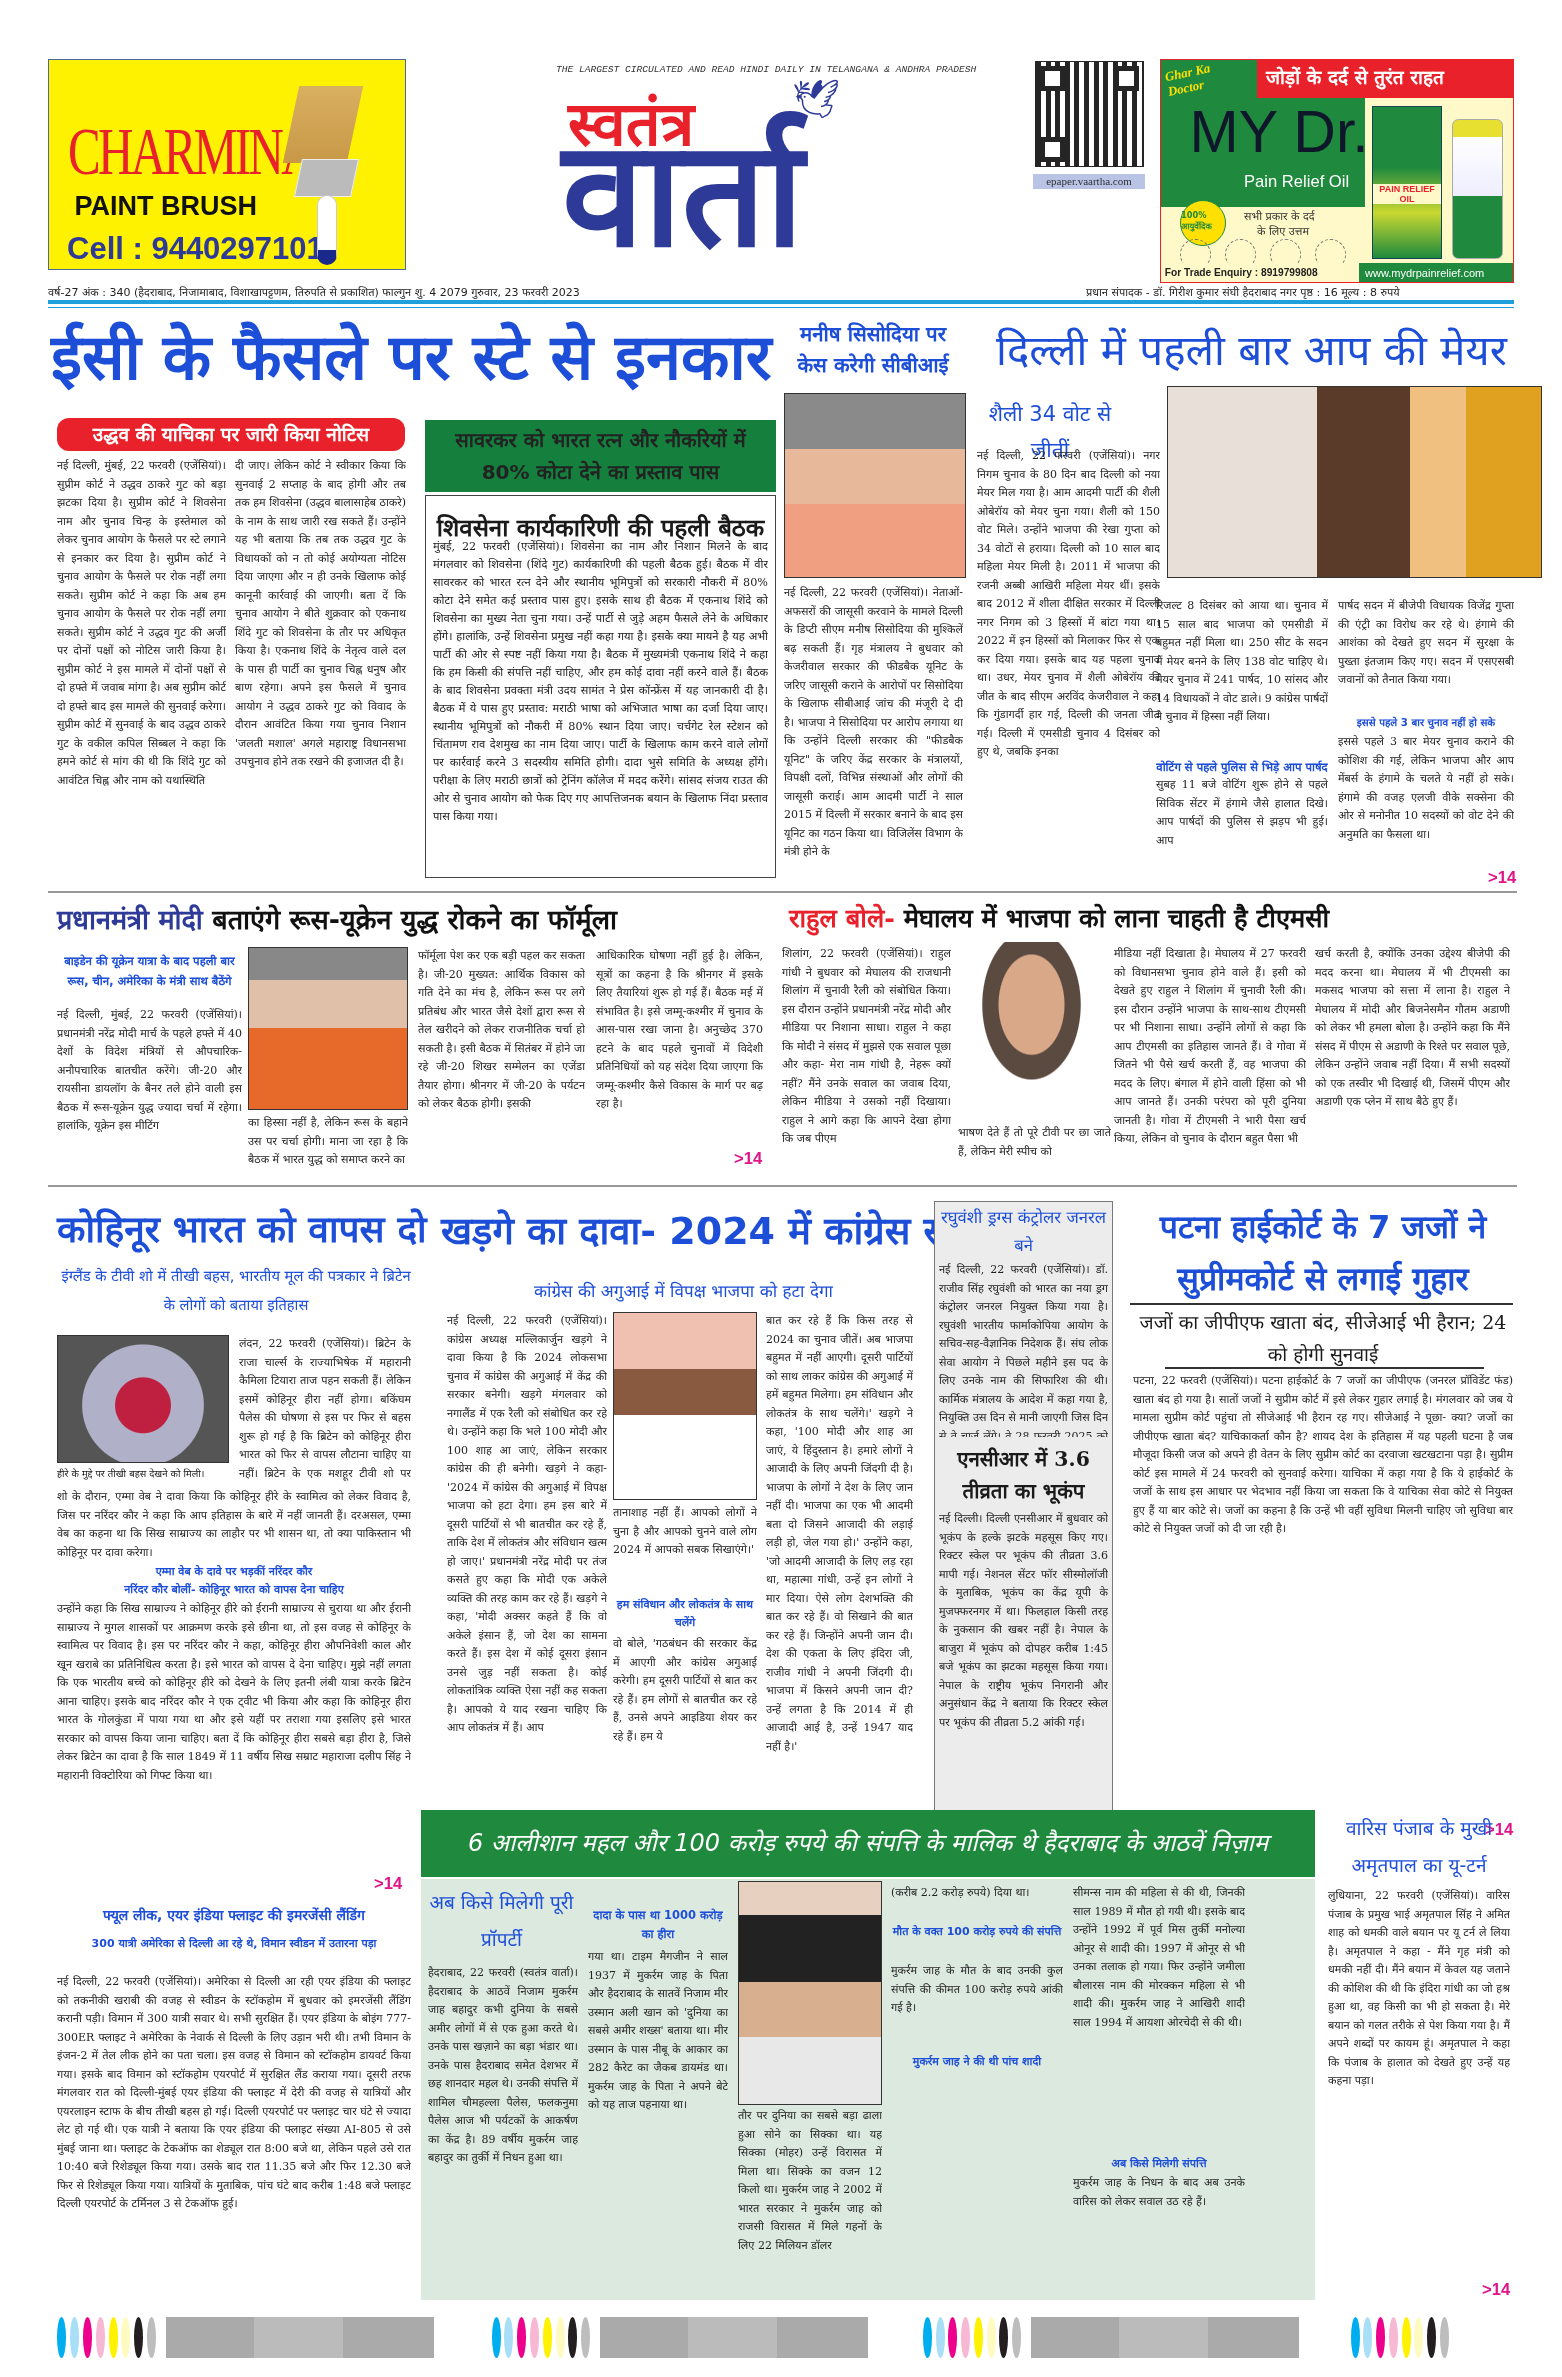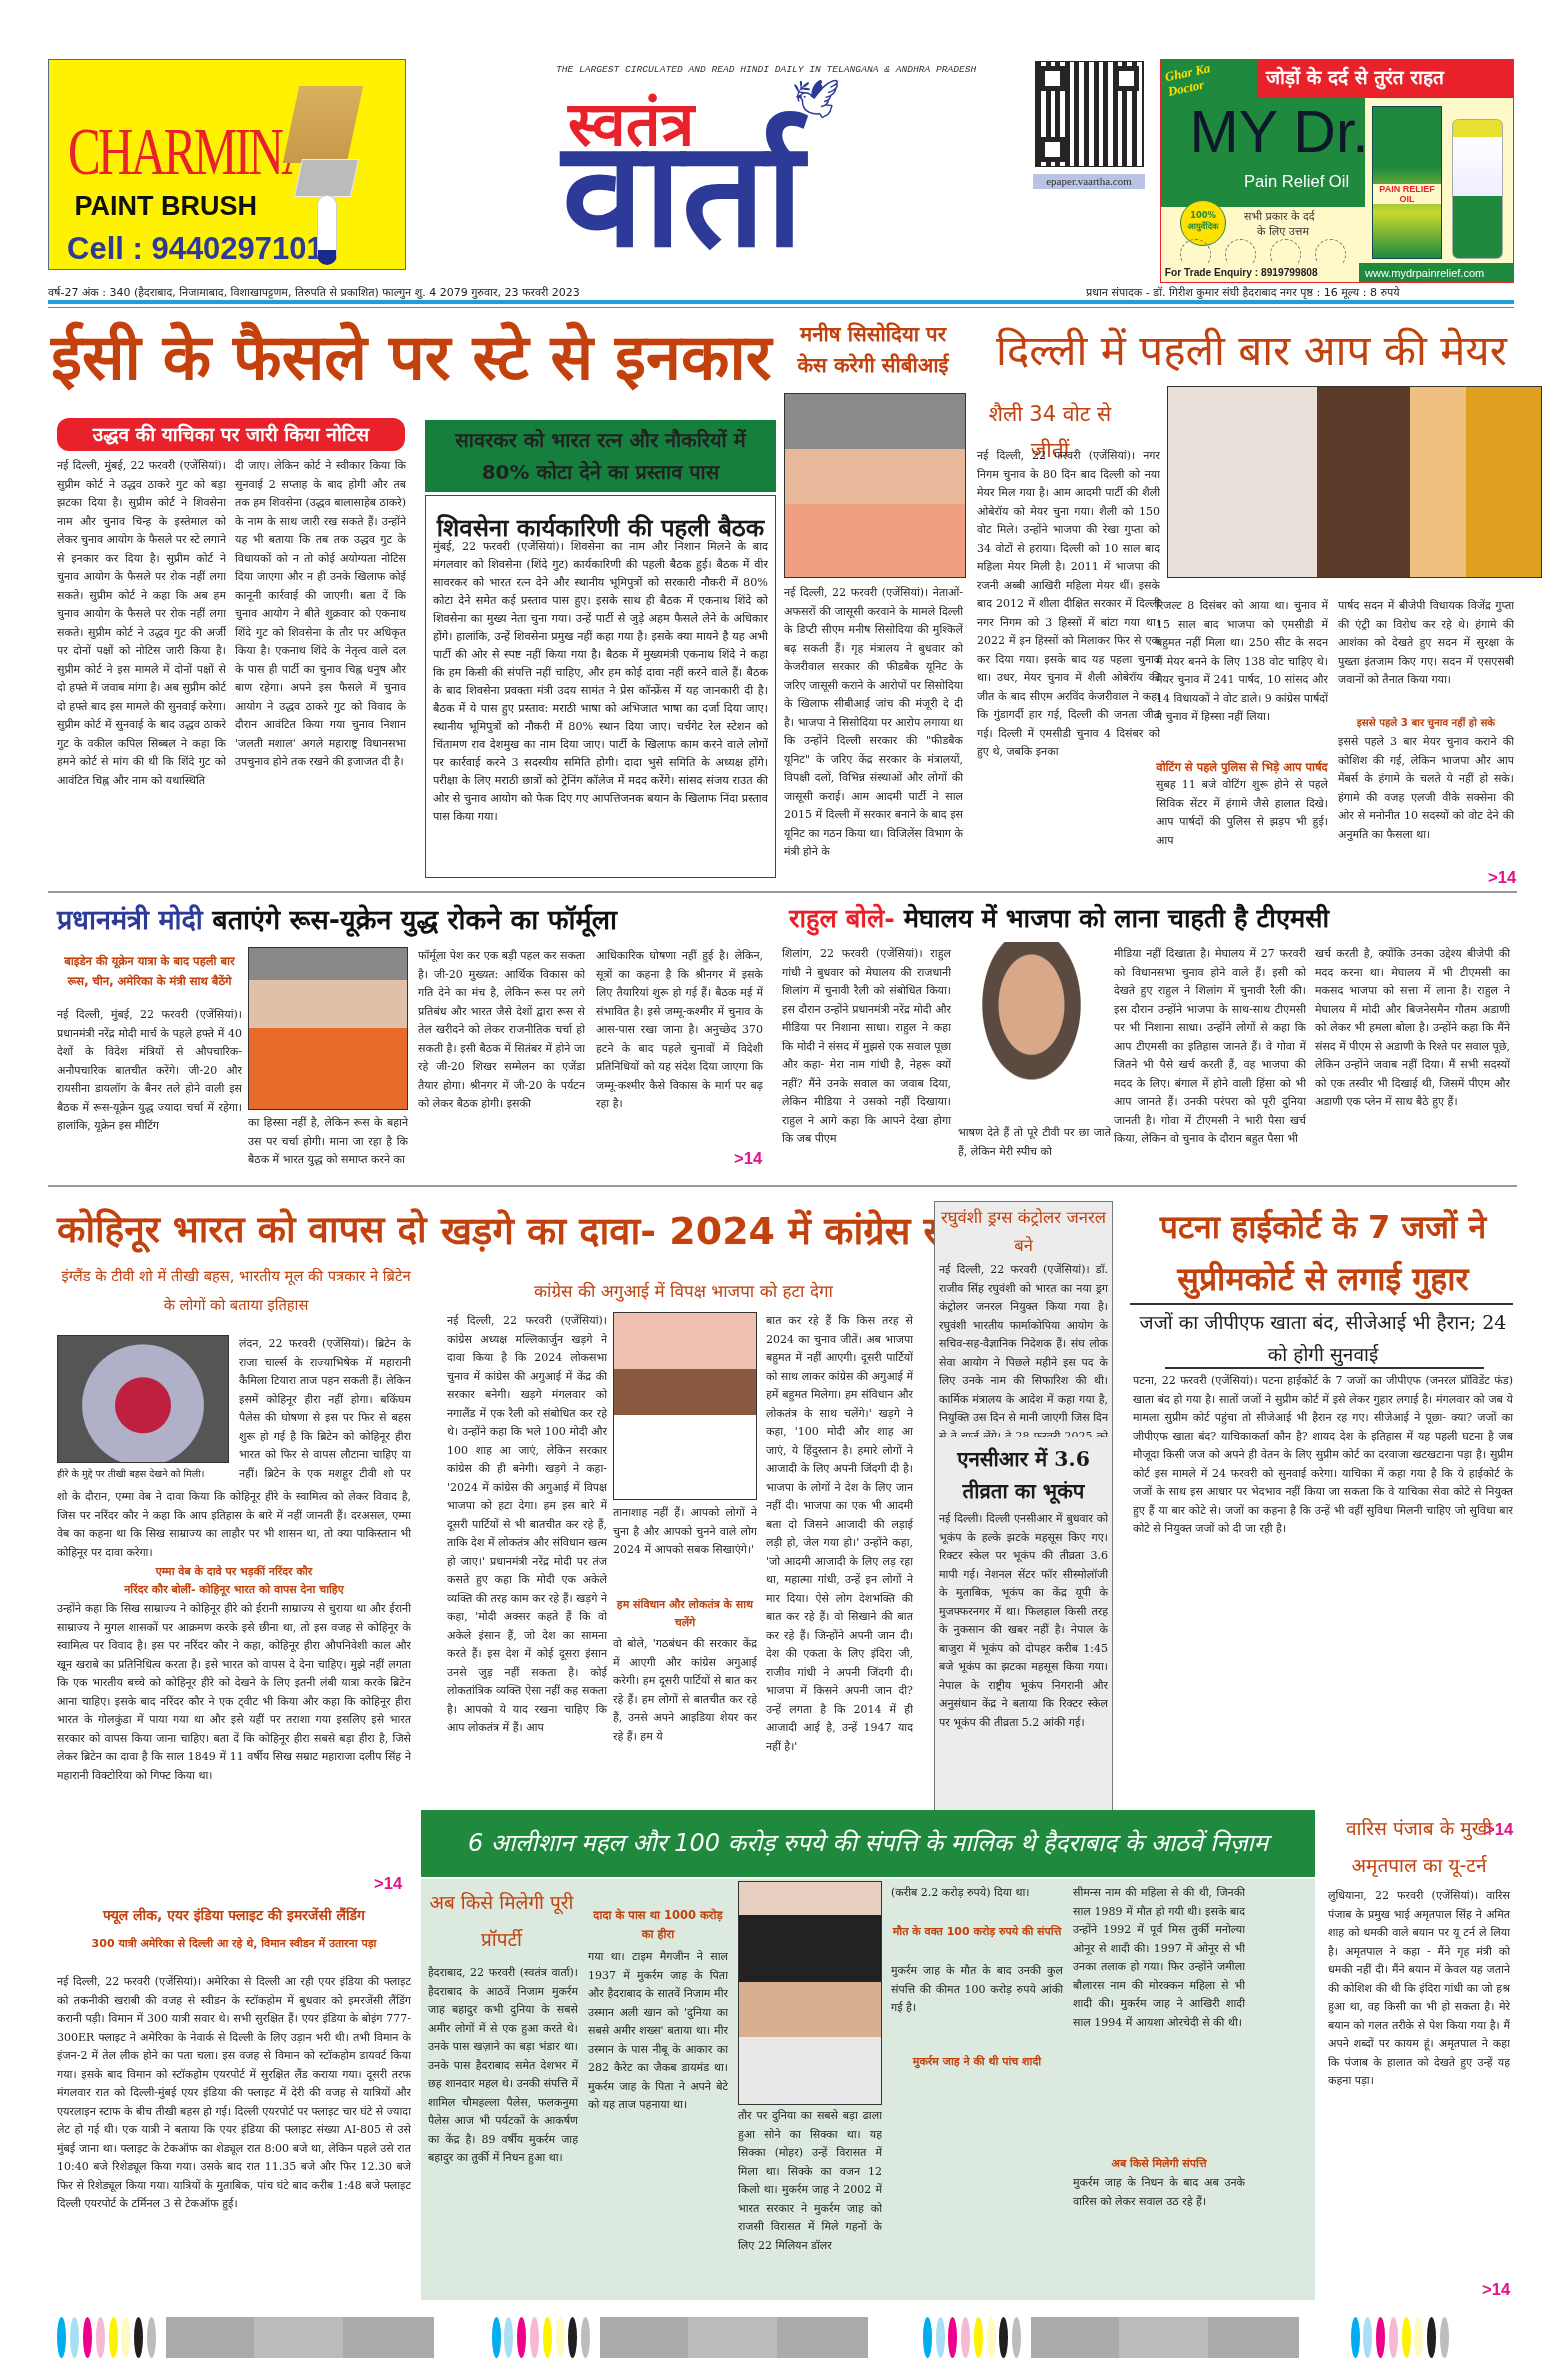--- a/index.html
+++ b/index.html
@@ -1,19 +1,19 @@
 <!DOCTYPE html>
 <html style="font-size:10.2px"><head>
 <meta charset="utf-8">
 <style>
   * { box-sizing: border-box; margin: 0; padding: 0; }
   body { width: 1563px; height: 2377px; background: #fff; font-family: "DejaVu Serif", serif; color: #1a1a1a; position: relative; overflow: hidden; }
   .abs { position: absolute; }
   .body-text { font-family: "DejaVu Serif", serif; font-size: 11px; line-height: 18.5px; text-align: justify; color: #222; }
-  .hl { font-family: "DejaVu Sans", sans-serif; font-weight: bold; color: #c2410c; }
+  .hl { font-family: "DejaVu Sans", sans-serif; font-weight: bold; color: #1d4ed8; }
   .more { color: #e0158a; font-family: "Liberation Sans", sans-serif; font-weight: bold; font-size: 16.6px; }
   .photo { background: linear-gradient(160deg,#d8c8b8,#b89880 60%,#7a5a48); border: 1.3px solid #333; }
   .rule { background: #333; height: 2.6px; }
   .box-grey { background: #ececec; border: 1.3px solid #777; }
   .reg { position: absolute; border-radius: 50%; width: 9px; height: 41px; }
   .greybar { position: absolute; height: 41px; background: linear-gradient(90deg,#aaa 33%,#bbb 33%,#bbb 66%,#aaa 66%); }
 </style>
 </head>
 <body>
 
@@ -41,21 +41,21 @@
 <div class="abs" style="left:1033px;top:174px;width:112px;height:15.3px;background:#b9c3e6;font-family:'Liberation Serif',serif;font-size:11px;color:#333;text-align:center;line-height:15.3px;">epaper.vaartha.com</div>
 
 <div class="abs" style="left:1160px;top:59px;width:354px;height:224px;background:#fff8c8;border:1.9px solid #e8212a;overflow:hidden;">
   <div class="abs" style="left:0;top:0;width:354px;height:38px;background:#1f8a3e;"></div>
   <div class="abs" style="left:96px;top:0;width:259px;height:38px;background:#e8212a;"></div>
   <div class="abs" style="left:105px;top:3.8px;font-family:'DejaVu Sans',sans-serif;font-weight:bold;font-size:19px;color:#fff;">जोड़ों के दर्द से तुरंत राहत</div>
   <div class="abs" style="left:5.1px;top:2.6px;width:70px;font-family:'Liberation Serif',serif;font-style:italic;font-weight:bold;font-size:12.8px;color:#ffe000;transform:rotate(-12deg);">Ghar Ka Doctor</div>
   <div class="abs" style="left:0;top:38px;width:204px;height:109px;background:#1f8a3e;"></div>
   <div class="abs" style="left:11.5px;top:38px;font-family:Liberation Sans, sans-serif;font-size:59px;color:#0f172a;margin-left:17px;">MY Dr.</div>
   <div class="abs" style="left:83px;top:112px;font-family:'Liberation Sans',sans-serif;font-size:16.6px;color:#fff;">Pain Relief Oil</div>
-  <div class="abs" style="left:19px;top:140px;width:46px;height:46px;border-radius:50%;background:#ffe000;border:1.9px solid #1f8a3e;font-family:'DejaVu Sans',sans-serif;font-size:8.3px;color:#1f8a3e;text-align:center;padding-top:9px;font-weight:bold;">100% आयुर्वेदिक</div>
+  <div class="abs" style="left:19px;top:140px;width:46px;height:46px;border-radius:50%;background:#ffe000;border:1.9px solid #1f8a3e;font-family:'DejaVu Sans',sans-serif;font-size:8.3px;color:#1f8a3e;padding-top:9px;font-weight:bold;">100% आयुर्वेदिक</div>
   <div class="abs" style="left:83px;top:148px;font-family:'DejaVu Sans',sans-serif;font-size:11px;color:#333;">सभी प्रकार के दर्द</div>
   <div class="abs" style="left:96px;top:163px;font-family:'DejaVu Sans',sans-serif;font-size:11px;color:#333;">के लिए उत्तम</div>
   <div class="abs" style="left:19px;top:179px;display:flex;gap:14px;">
     <div style="text-align:center;">
         <div style="width:31px;height:31px;border-radius:50%;border:1.3px dashed #777;"></div>
         <div style="font-family:'DejaVu Sans',sans-serif;font-size:7.7px;">घुटना</div>
       </div>
     <div style="text-align:center;">
         <div style="width:31px;height:31px;border-radius:50%;border:1.3px dashed #777;"></div>
         <div style="font-family:'DejaVu Sans',sans-serif;font-size:7.7px;">पीठ</div>

